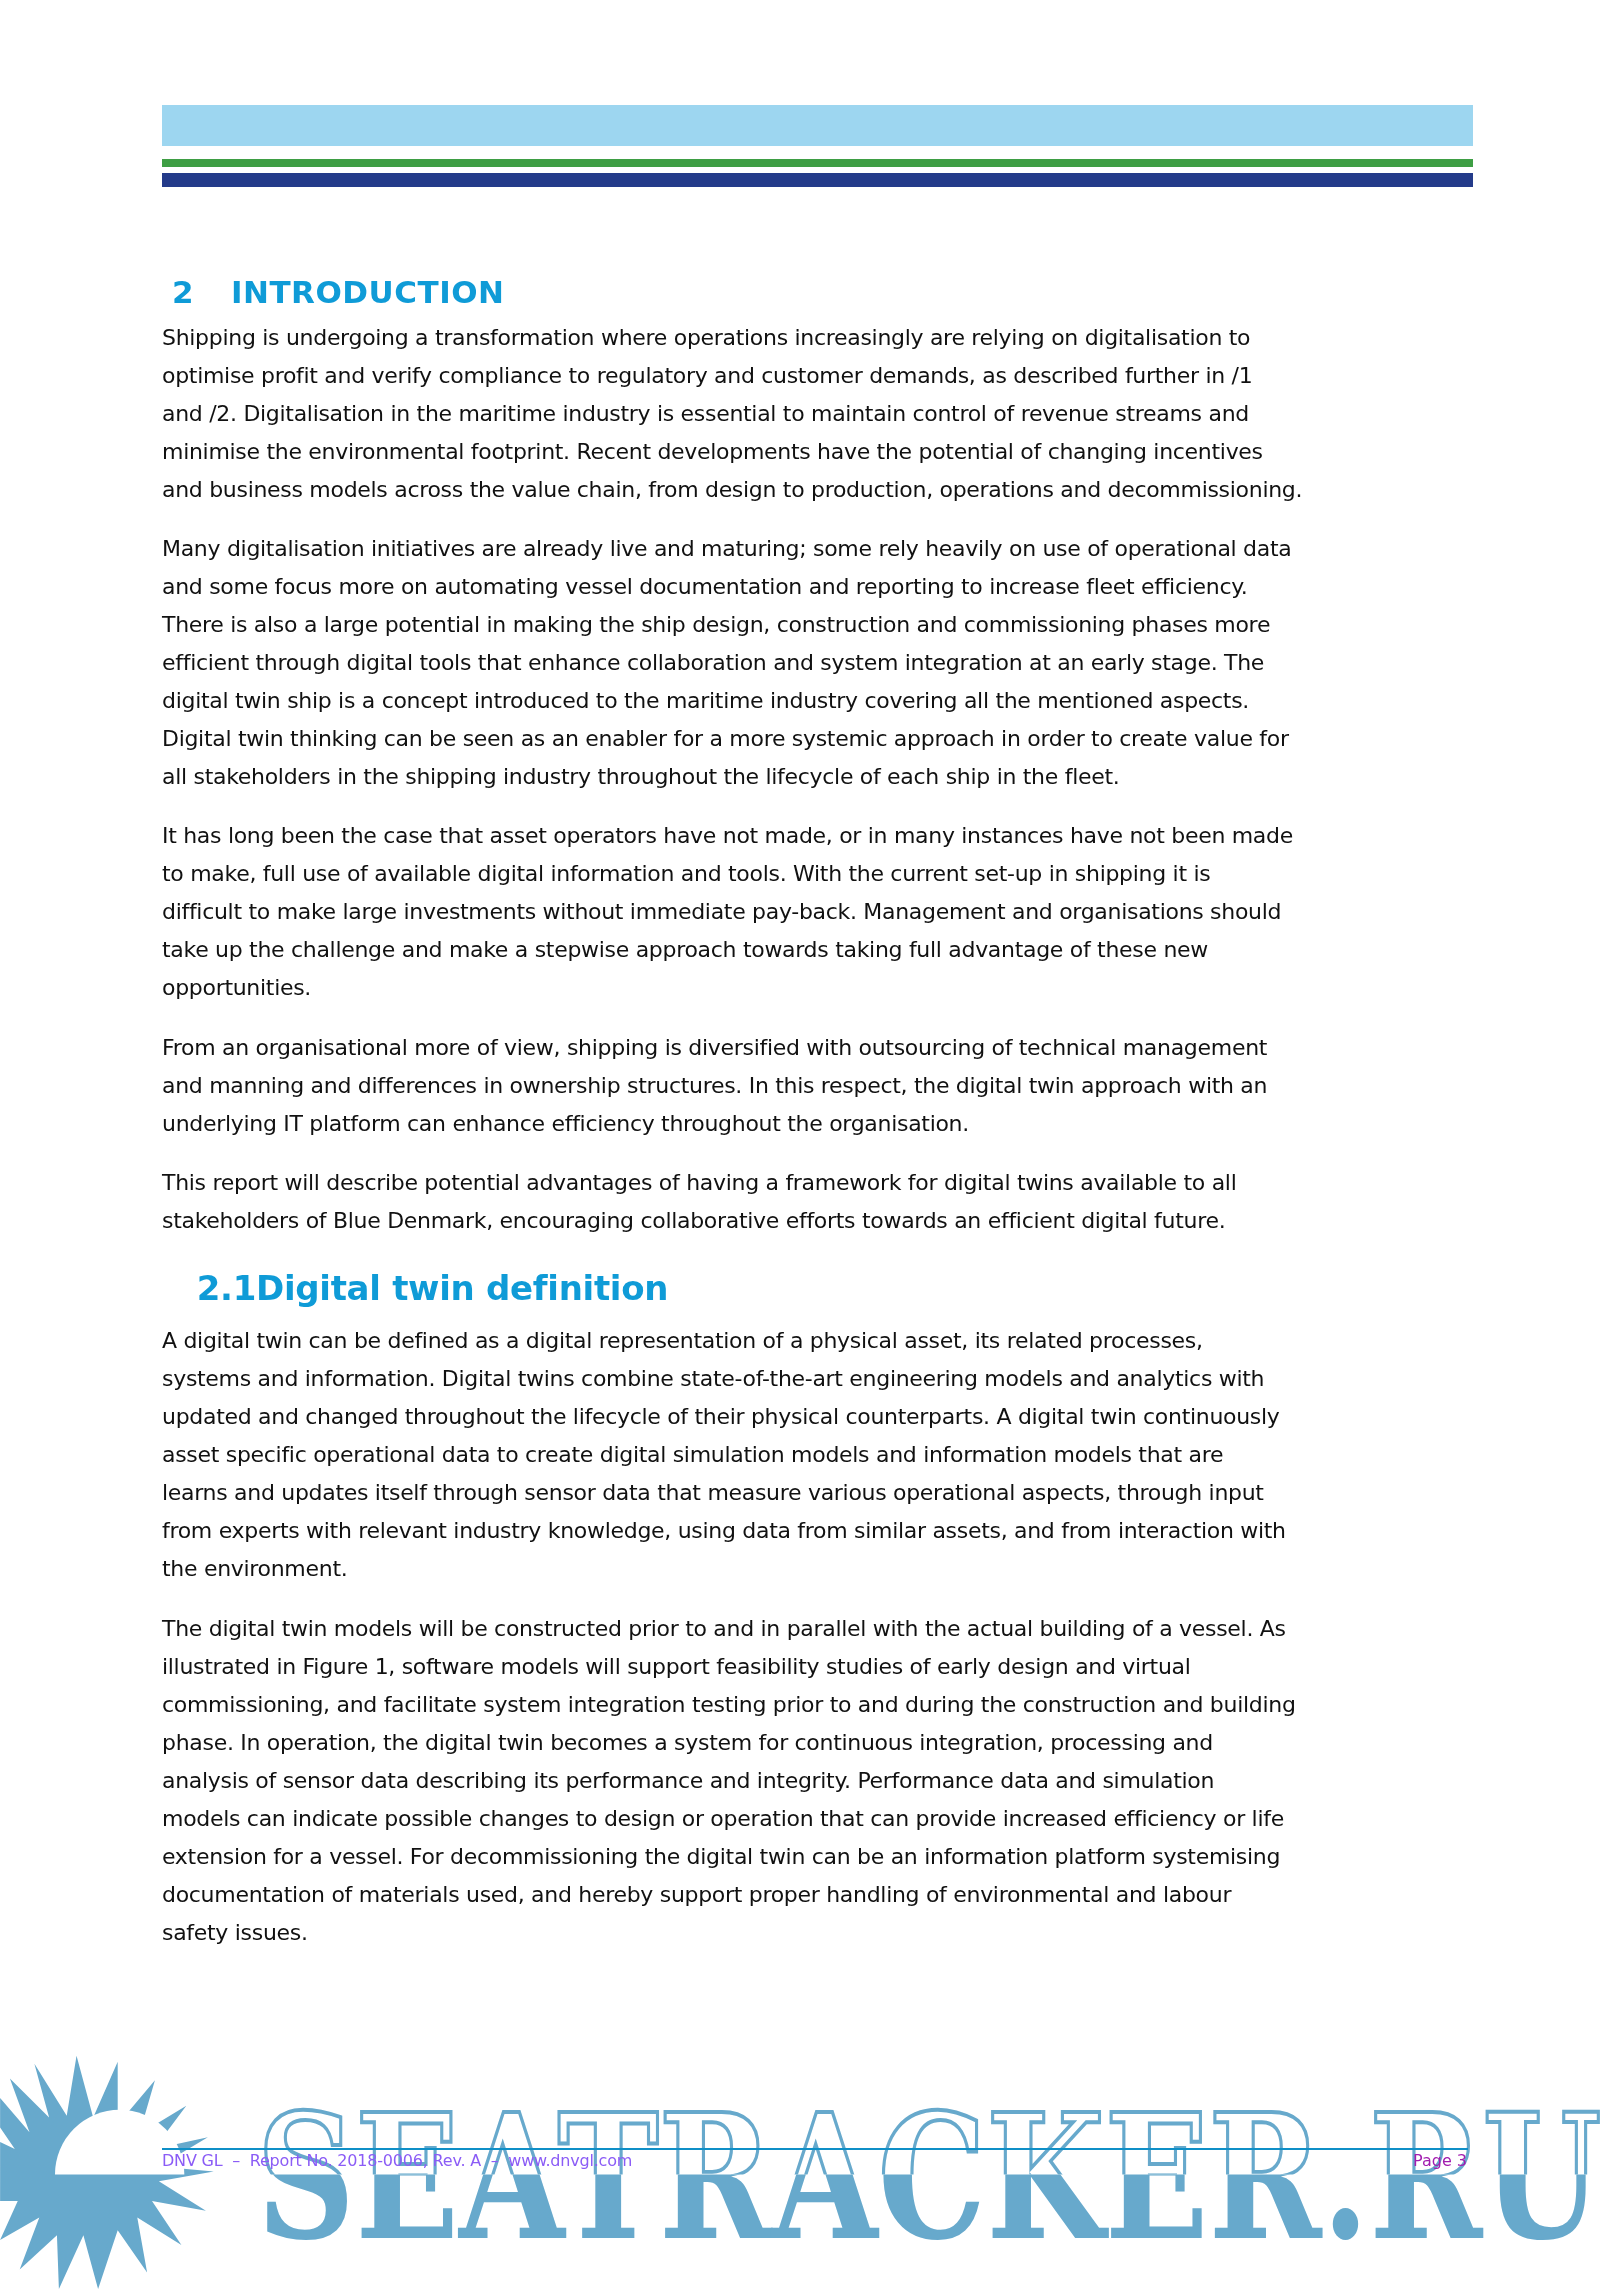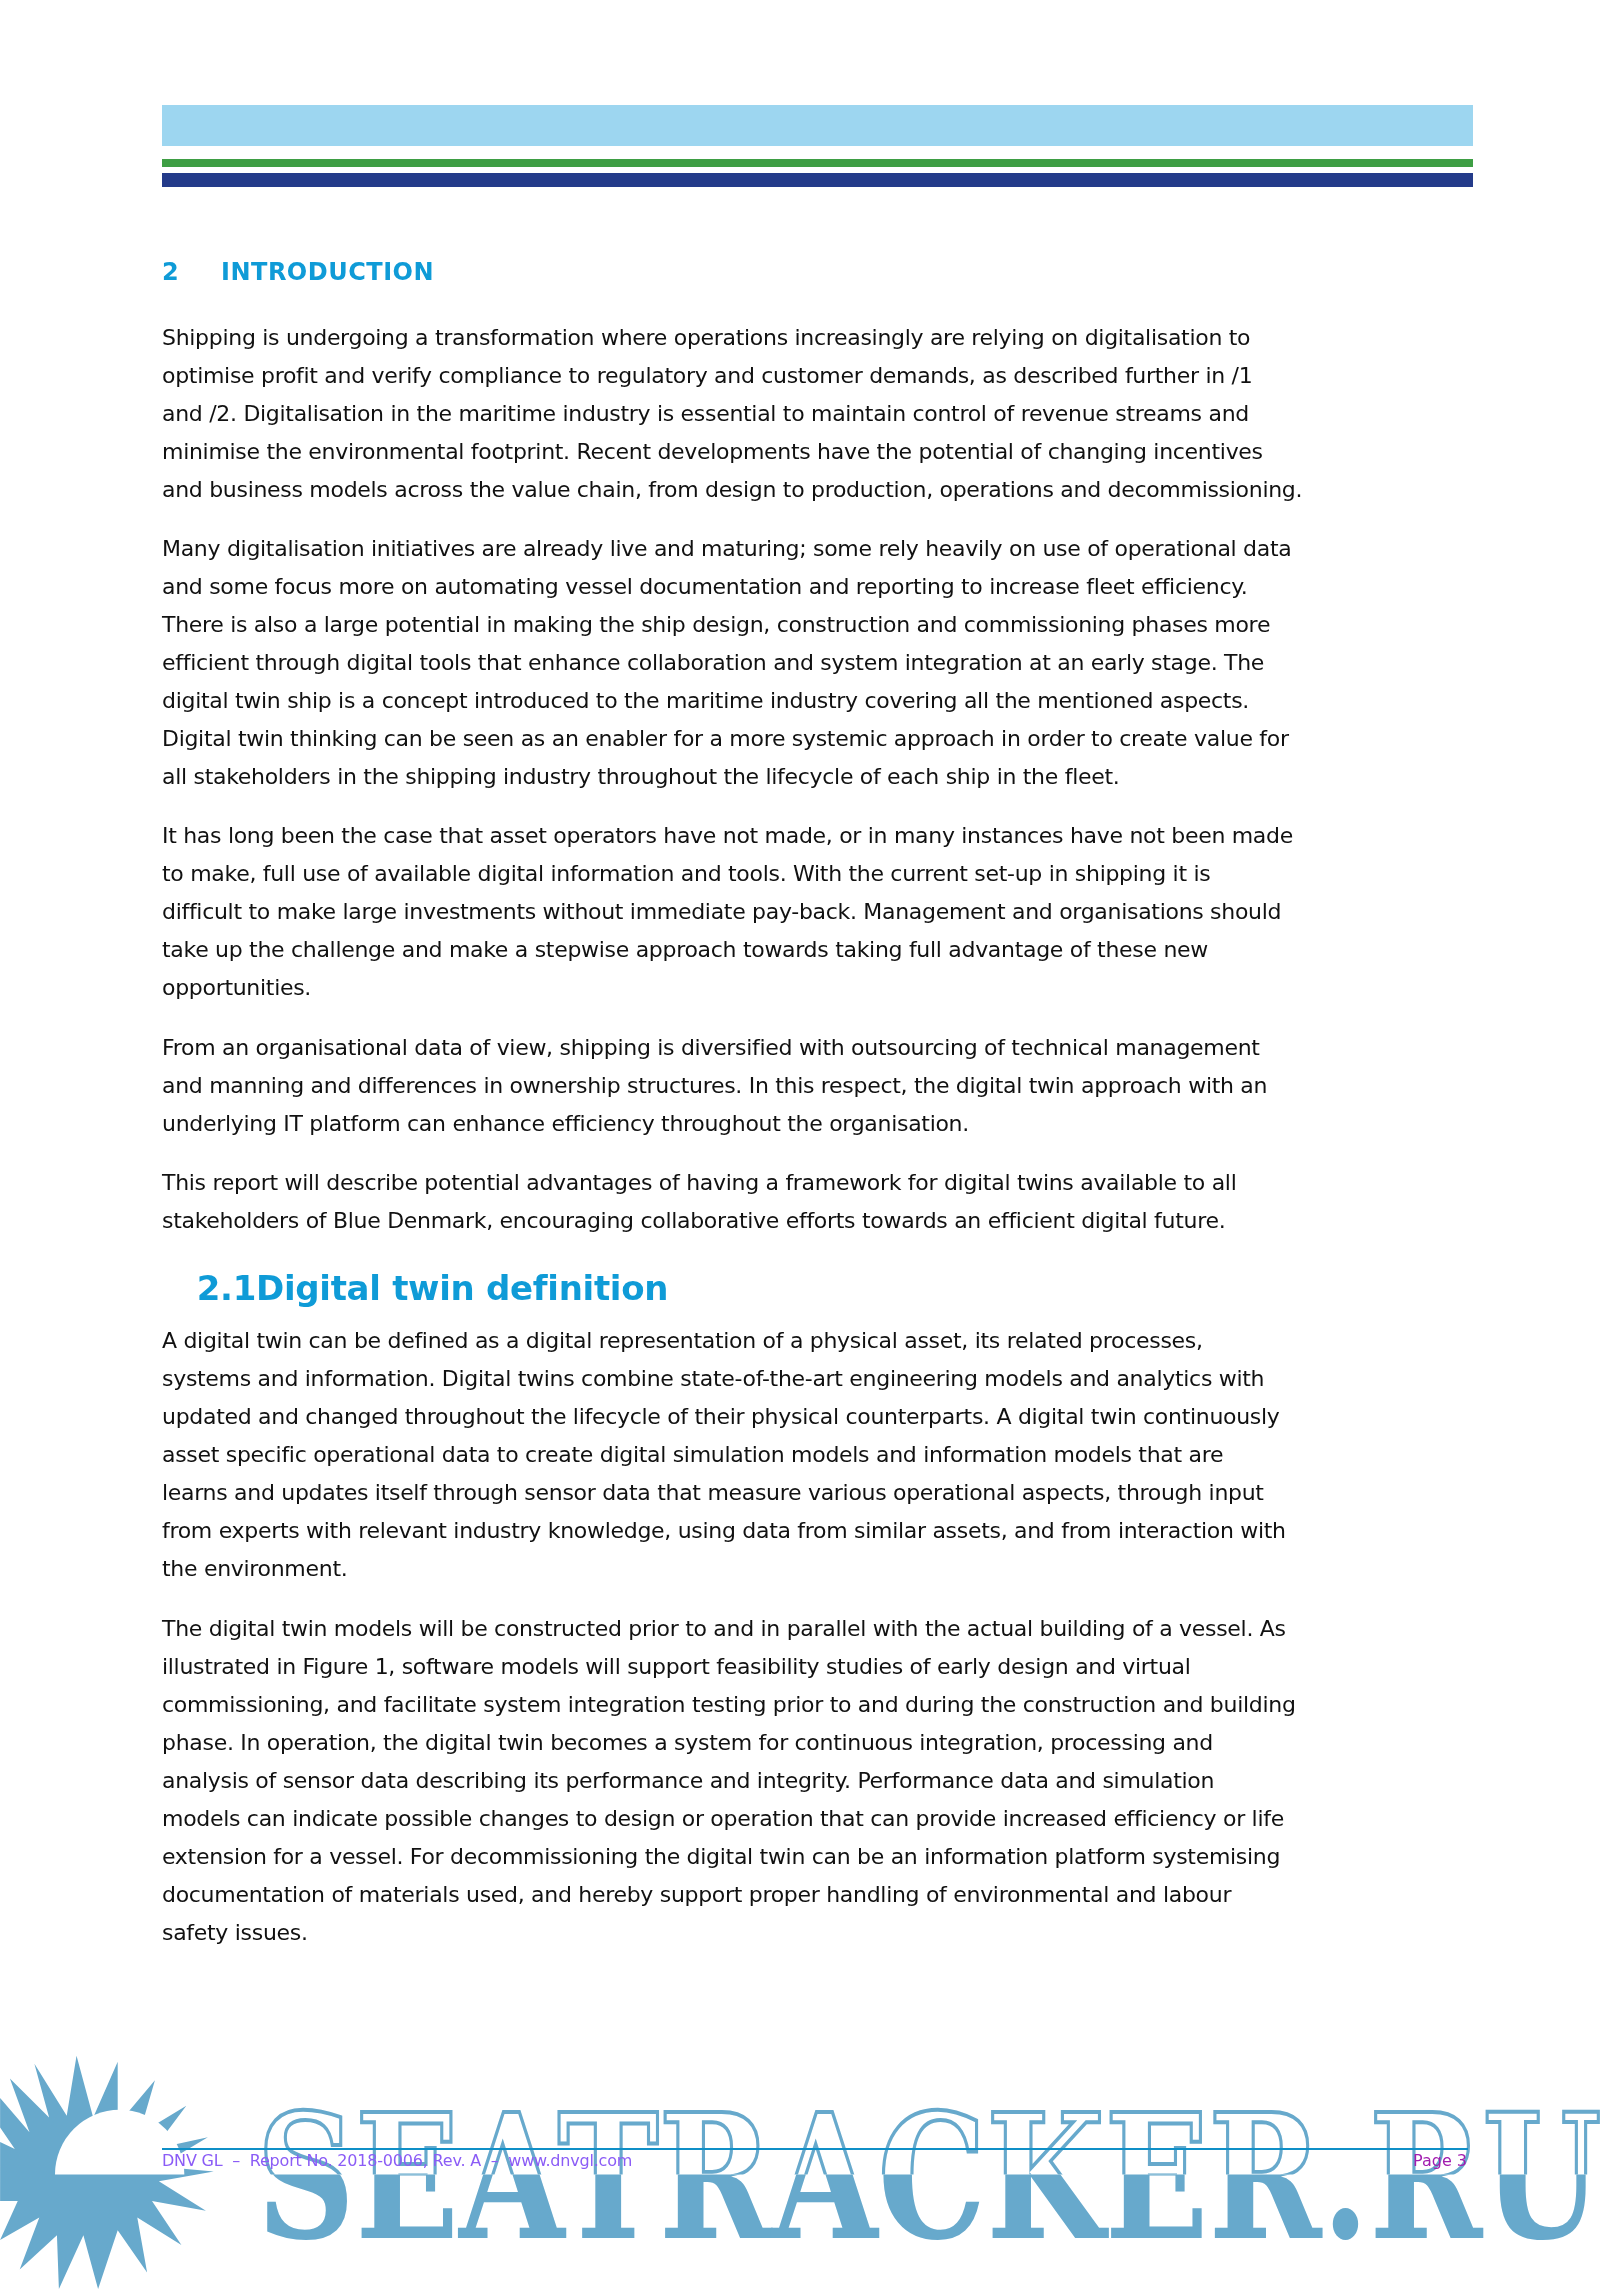--- a/index.html
+++ b/index.html
@@ -3,21 +3,21 @@
 <meta charset="utf-8">
 <style>
   html, body { margin:0; padding:0; background:#ffffff; }
   body { width:1621px; height:2293px; position:relative; overflow:hidden; font-family:"DejaVu Sans", sans-serif; color:#111; }
   .bar { position:absolute; left:162px; width:1311px; }
   .bar-light { top:105px; height:41px; background:#9DD6F0; }
   .bar-green { top:159px; height:7.8px; background:#3E9E44; }
   .bar-navy  { top:173px; height:13.7px; background:#243B8A; }
 
   .heading { position:absolute; left:162px; margin:0; font-weight:bold; color:#0F9BD7; white-space:nowrap; }
-  .h1 { top:258px; font-size:24px; letter-spacing:0.5px; }
+  .h1 { top:274px; font-size:31px; letter-spacing:0.5px;margin-left:10px; }
   .h1 .num { display:inline-block; width:59px; }
   .h2 { top:1268px; font-size:34px; letter-spacing:-0.3px; }
   .h2 .num { display:inline-block; width:94px;text-align:right; }
 
   .para { position:absolute; left:162px; width:1353px; margin:0; font-size:22px; line-height:38px; letter-spacing:-0.3px; }
   .para .line { display:block; white-space:nowrap; }
 
   .footer-rule { position:absolute; left:162px; top:2148px; width:1306px; height:2px; background:#0F8FC7; }
   .footer-left { position:absolute; left:162px; top:2151px; font-size:16px; color:#8b5cf6; white-space:pre; letter-spacing:-0.2px; }
   .footer-right { position:absolute; right:154px; top:2151px; font-size:16px; color:#a21caf; }
@@ -55,21 +55,21 @@
 
 <p class="para" style="top:817px">
   <span class="line">It has long been the case that asset operators have not made, or in many instances have not been made</span>
   <span class="line">to make, full use of available digital information and tools. With the current set-up in shipping it is</span>
   <span class="line">difficult to make large investments without immediate pay-back. Management and organisations should</span>
   <span class="line">take up the challenge and make a stepwise approach towards taking full advantage of these new</span>
   <span class="line">opportunities.</span>
 </p>
 
 <p class="para" style="top:1029px">
-  <span class="line">From an organisational data of view, shipping is diversified with outsourcing of technical management</span>
+  <span class="line">From an organisational more of view, shipping is diversified with outsourcing of technical management</span>
   <span class="line">and manning and differences in ownership structures. In this respect, the digital twin approach with an</span>
   <span class="line">underlying IT platform can enhance efficiency throughout the organisation.</span>
 </p>
 
 <p class="para" style="top:1164px">
   <span class="line">This report will describe potential advantages of having a framework for digital twins available to all</span>
   <span class="line">stakeholders of Blue Denmark, encouraging collaborative efforts towards an efficient digital future.</span>
 </p>
 
 <h2 class="heading h2">

